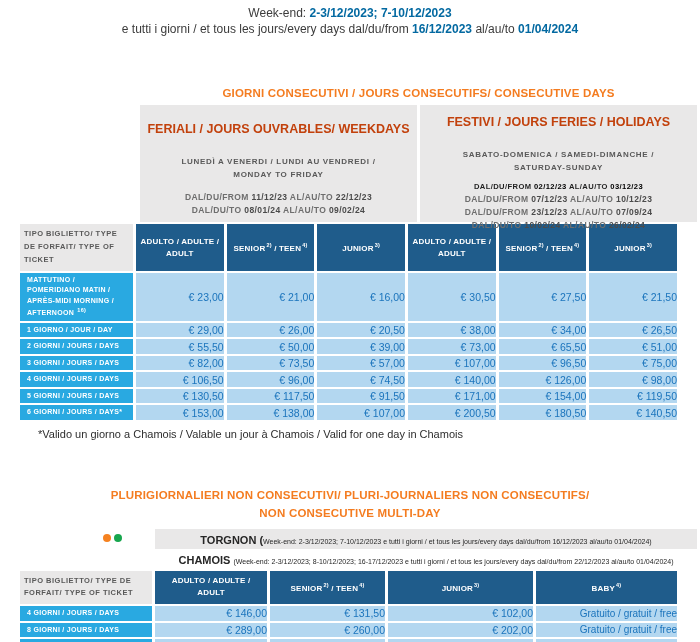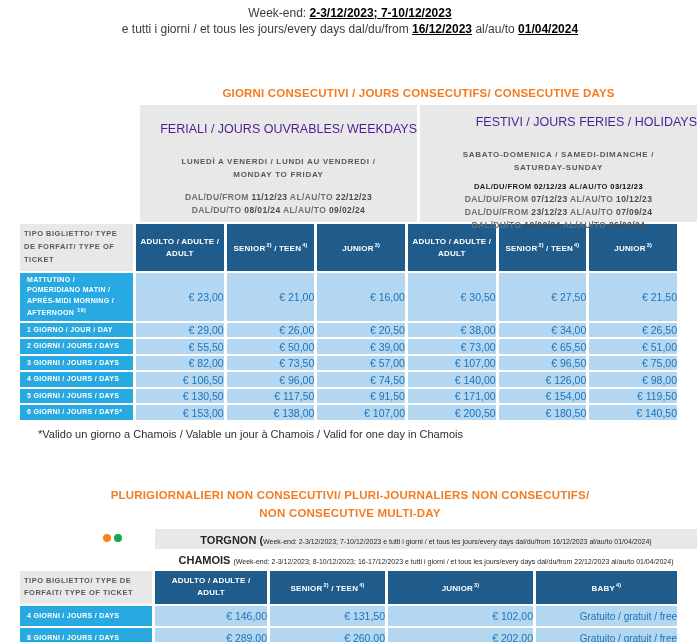--- a/index.html
+++ b/index.html
@@ -2,28 +2,28 @@
 <html><head>
 <meta charset="utf-8">
 <style>
   * { margin:0; padding:0; box-sizing:border-box; }
   html,body { background:#ffffff; }
   body { font-family:"Liberation Sans", sans-serif; color:#3f3f3f; }
   .page { position:relative; width:700px; height:642px; background:#fff; overflow:hidden; }
 
   
   .top-header { padding-top:5px; text-align:center; font-size:12px; color:#3b3b3b; line-height:1.35; }
-  .top-header strong { font-weight:700; color:#000000;text-decoration:underline; }
+  .top-header strong { font-weight:700; color:#0369a1; }
 
   
   .sec1-title { margin:50px 0 0 140px; width:557px; text-align:center;
                 color:#f47c20; font-weight:700; font-size:11.5px; letter-spacing:0.2px; }
   .day-boxes { margin:6px 0 0 140px; width:557px; display:flex; gap:3px; }
   .day-box { flex:1; background:#e9e8e8; text-align:center; height:117px; }
-  .day-box-title { color:#4c1d95; font-weight:400; font-size:12.5px;text-align:right; }
+  .day-box-title { color:#c2410c; font-weight:700; font-size:12.5px; }
   .wk .day-box-title { margin-top:17px; }
   .hd .day-box-title { margin-top:10px; }
   .day-box-sub { margin-top:20px; padding:0 22px; font-size:8px; font-weight:700;
                  color:#595959; letter-spacing:0.7px; line-height:1.55; }
   .date-lines { margin-top:10px; font-size:8.5px; line-height:1.55; letter-spacing:0.4px; }
   .hd .date-lines { margin-top:7px; }
   .date-line .p { color:#6e6e6e; font-weight:600; }
   .date-line .d { color:#4b4b4b; font-weight:700; }
   .date-line.black { font-size:7.6px; }
   .date-line.black .p { color:#1f1f1f; font-weight:700; }
@@ -39,21 +39,21 @@
               text-align:center; vertical-align:middle; height:38px; line-height:1.5;
               letter-spacing:0.2px; padding:0 4px; }
   #table2 th.col-th { height:33px; }
   sup.s { font-size:5.5px; vertical-align:super; margin-left:1px; }
   td.row-label { background:#29a9e1; color:#ffffff; font-weight:700; font-size:7px;
                  text-align:left; vertical-align:middle; padding:2px 7px;
                  letter-spacing:0.3px; line-height:1.5; }
   td.price { background:#b3d7f0; color:#1b74bc; font-size:10.5px; text-align:right;
              vertical-align:middle; height:13px; padding:1px 0; }
   tr.tall td.price, tr.tall td.row-label { height:28px; }
-  #table2 td.price { height:20px; }
+  #table2 td.price { height:14px; }
   td.free { font-size:10px; }
 
   .footnote { margin:6px 0 0 38px; font-size:11px; color:#2e2e2e; }
 
   
   .sec2-title { margin-top:47px; text-align:center; color:#f47c20; font-weight:700;
                 font-size:11.5px; line-height:1.55; letter-spacing:0.2px; }
   .resort-block { position:relative; margin-top:6px; }
   .resort-dots { position:absolute; left:103px; top:5px; display:flex; gap:3px; }
   .dot { width:8px; height:8px; border-radius:50%; display:inline-block; }

